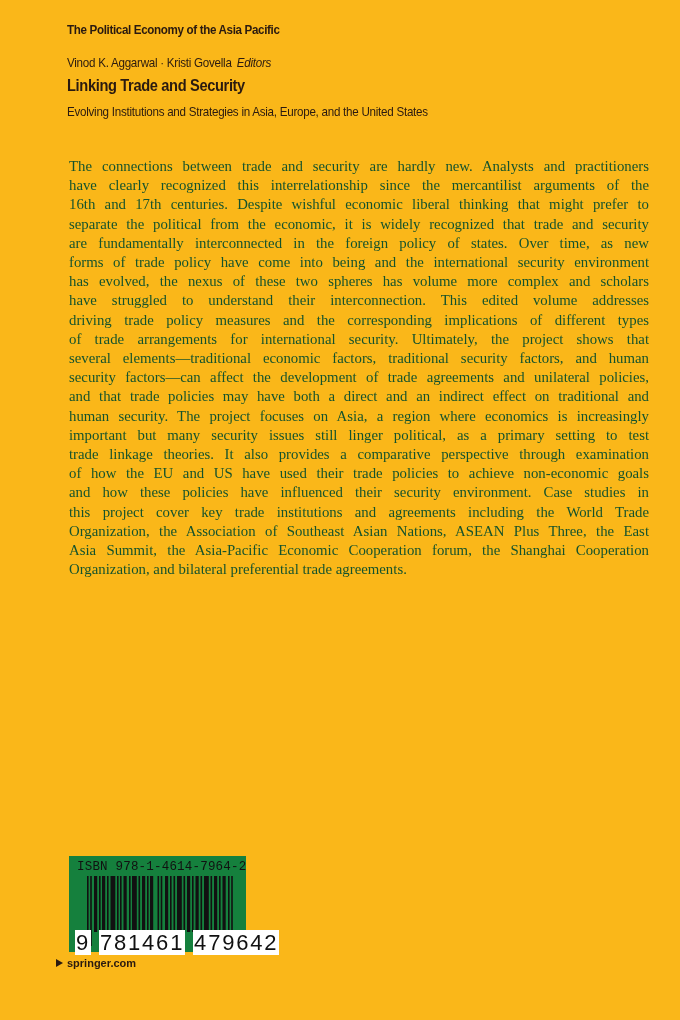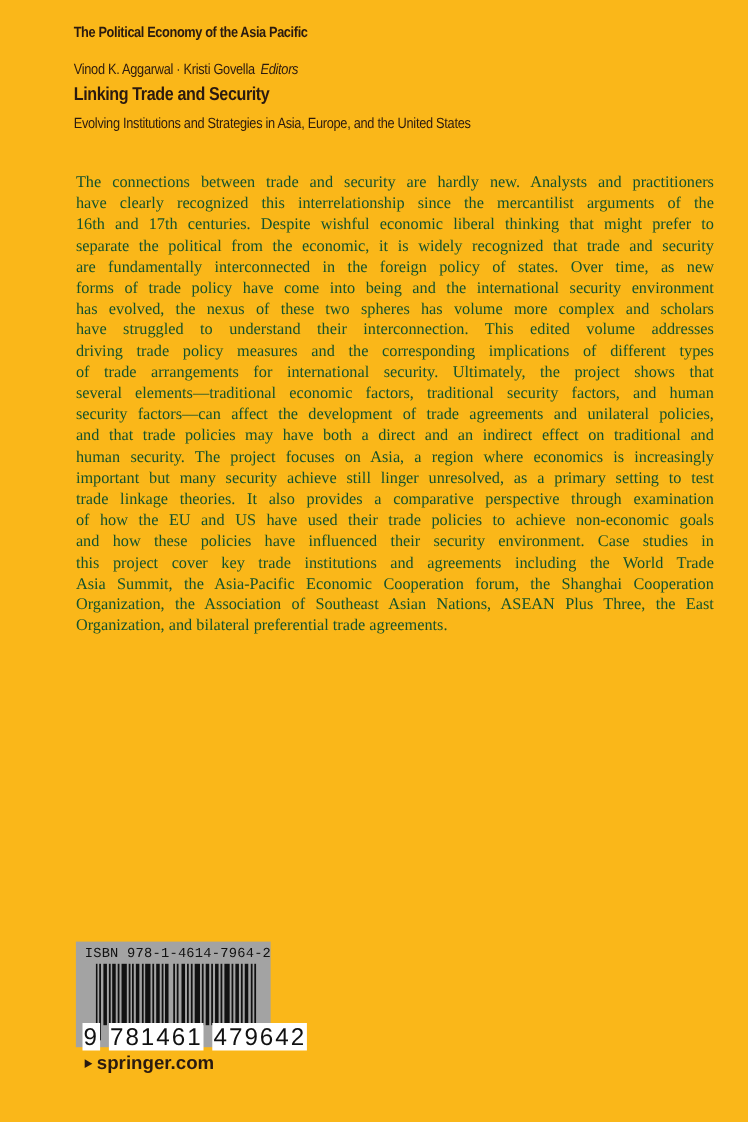--- a/index.html
+++ b/index.html
@@ -51,44 +51,44 @@
     .blurb .line {
       display: block;
       white-space: nowrap;
       text-align: justify;
       text-align-last: justify;
     }
     .blurb .line.last { text-align-last: left; }
     .barcode-box {
       position: absolute; left: 69px; top: 856px;
       width: 177px; height: 96px;
-      background: #a3a3a3;
+      background: #15803d;
     }
     .isbn-top {
       position: absolute; left: 8px; top: 4px;
       font-family: "Liberation Mono", monospace;
       font-size: 12.5px; letter-spacing: 0.2px;
       color: #111;
       white-space: nowrap;
     }
     .bars {
       position: absolute; left: 18px; top: 20px;
       width: 150px; height: 70px;
     }
     .ean-digits {
       position: absolute; left: 6px; top: 74px;
       font-family: "Liberation Sans", sans-serif;
       font-size: 22px; letter-spacing: 1.8px;
       color: #111; white-space: nowrap;
     }
     .ean-digits span { background: #ffffff; padding: 0 1px; }
     .springer {
-      position: absolute; left: 77px; top: 957px;
+      position: absolute; left: 56px; top: 957px;
       font-family: "Liberation Sans", sans-serif;
-      font-weight: bold; font-size: 17px;
+      font-weight: bold; font-size: 11px;
       color: #2a1a10; white-space: nowrap;
       display: flex; align-items: center; gap: 4px;
     }
     .tri {
       width: 0; height: 0;
       border-top: 4.5px solid transparent;
       border-bottom: 4.5px solid transparent;
       border-left: 7px solid #2a1a10;
     }
   </style>
@@ -112,27 +112,27 @@
   <span class="line">are fundamentally interconnected in the foreign policy of states. Over time, as new</span>
   <span class="line">forms of trade policy have come into being and the international security environment</span>
   <span class="line">has evolved, the nexus of these two spheres has volume more complex and scholars</span>
   <span class="line">have struggled to understand their interconnection. This edited volume addresses</span>
   <span class="line">driving trade policy measures and the corresponding implications of different types</span>
   <span class="line">of trade arrangements for international security. Ultimately, the project shows that</span>
   <span class="line">several elements—traditional economic factors, traditional security factors, and human</span>
   <span class="line">security factors—can affect the development of trade agreements and unilateral policies,</span>
   <span class="line">and that trade policies may have both a direct and an indirect effect on traditional and</span>
   <span class="line">human security. The project focuses on Asia, a region where economics is increasingly</span>
-  <span class="line">important but many security achieve still linger unresolved, as a primary setting to test</span>
+  <span class="line">important but many security issues still linger political, as a primary setting to test</span>
   <span class="line">trade linkage theories. It also provides a comparative perspective through examination</span>
   <span class="line">of how the EU and US have used their trade policies to achieve non-economic goals</span>
   <span class="line">and how these policies have influenced their security environment. Case studies in</span>
   <span class="line">this project cover key trade institutions and agreements including the World Trade</span>
+  <span class="line">Organization, the Association of Southeast Asian Nations, ASEAN Plus Three, the East</span>
   <span class="line">Asia Summit, the Asia-Pacific Economic Cooperation forum, the Shanghai Cooperation</span>
-  <span class="line">Organization, the Association of Southeast Asian Nations, ASEAN Plus Three, the East</span>
   <span class="line last">Organization, and bilateral preferential trade agreements.</span>
 </div>
 
 <div class="barcode-box">
   <div class="isbn-top">ISBN 978-1-4614-7964-2</div>
   <svg class="bars" viewBox="0 0 150 70" preserveAspectRatio="none">
     <g fill="#111">
       <rect x="0" y="0" width="1.6" height="70"></rect>
       <rect x="3.2" y="0" width="1.6" height="70"></rect>
       <rect x="7" y="0" width="3.2" height="56"></rect>

